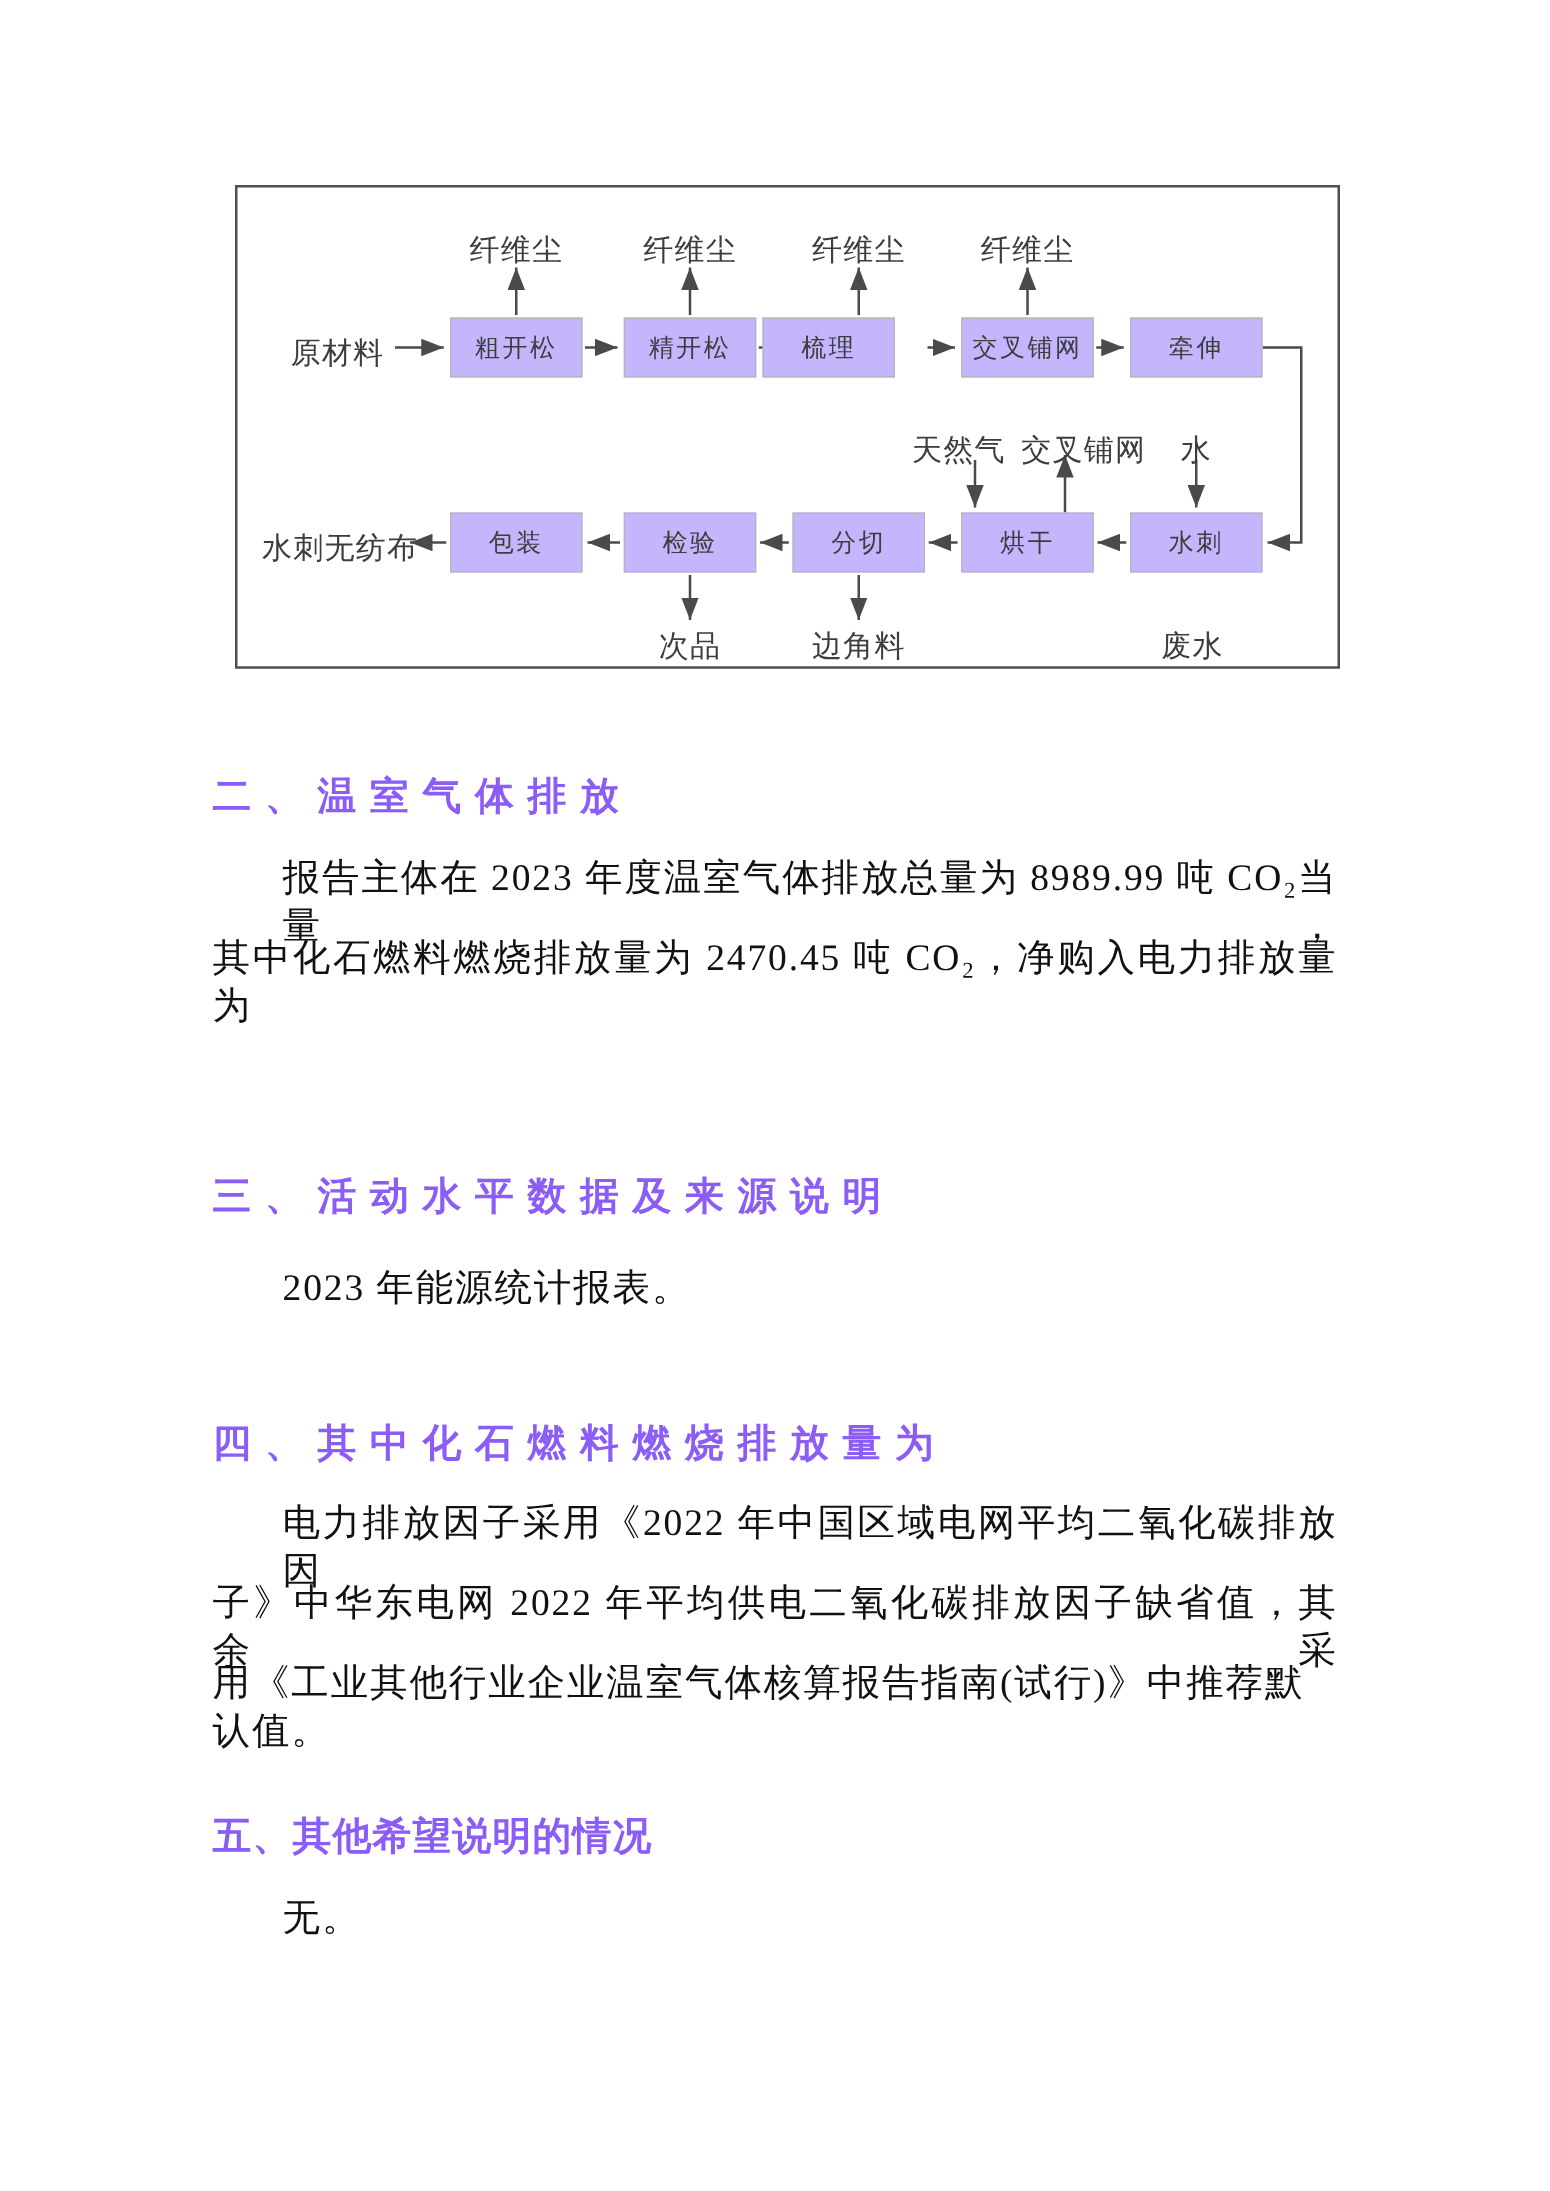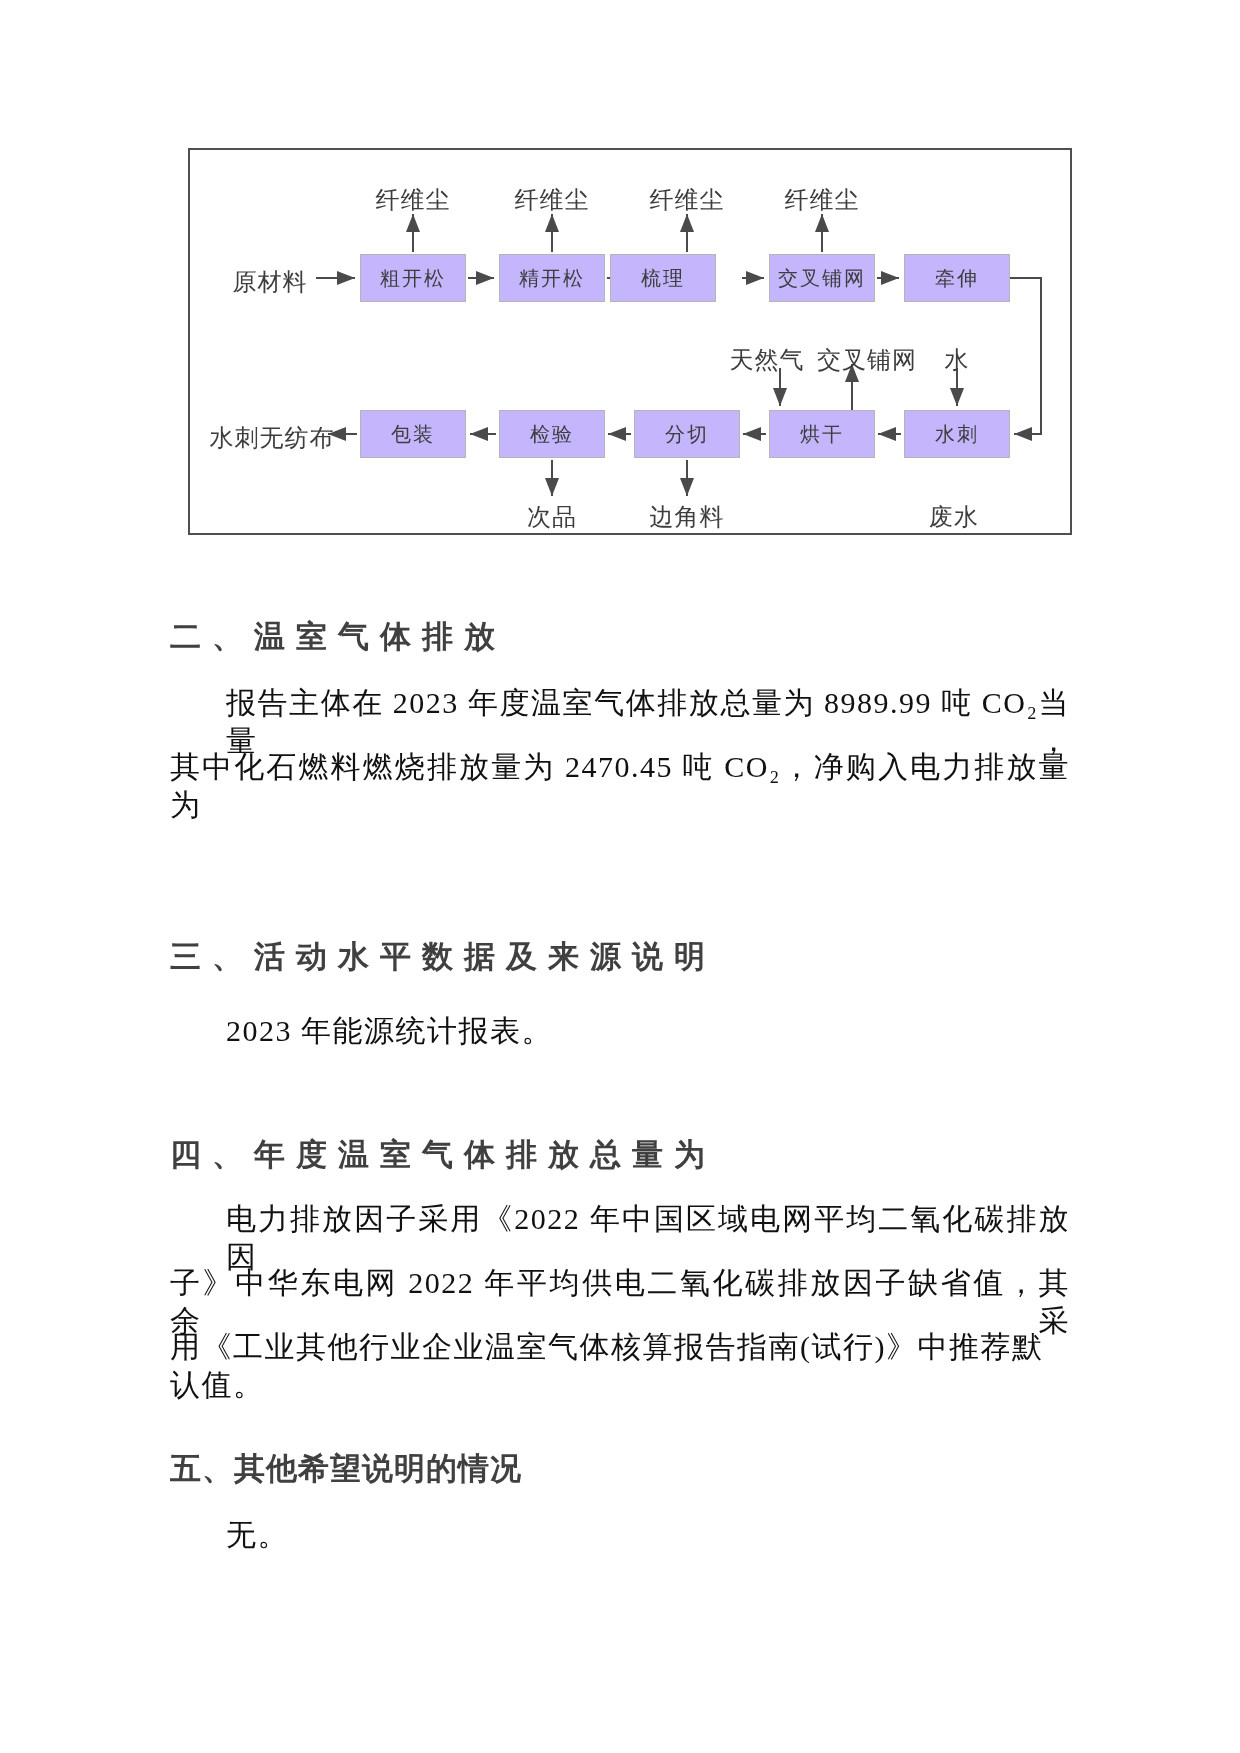--- a/index.html
+++ b/index.html
@@ -20,21 +20,21 @@
     display:flex;align-items:center;justify-content:center;
     font-size:20px;letter-spacing:2px;color:#3d3d3d;white-space:nowrap;
   }
   .flabel{
     position:absolute;font-size:24px;color:#3d3d3d;text-align:center;
     letter-spacing:1px;white-space:nowrap;
   }
   
   .hd{
     position:absolute;left:170px;margin:0;font-size:31px;font-weight:700;
-    letter-spacing:11px;color:#404040;white-space:nowrap;
+    letter-spacing:11px;color:#8b5cf6;white-space:nowrap;
   }
   .hd.tight{letter-spacing:1px;}
   .bl{
     position:absolute;left:170px;width:900px;font-size:30px;line-height:38px;
     letter-spacing:1.5px;color:#111;
   }
   .just{text-align:justify;text-align-last:justify;}
   .ind{padding-left:56px;box-sizing:border-box;}
 </style>
 </head>
@@ -109,21 +109,21 @@
     <div class="flabel" style="left:714px;top:351px;width:100px">废水</div>
   </div>
 
   <h2 class="hd" style="top:616px">二、温室气体排放</h2>
   <div class="bl just ind" style="top:684px">报告主体在 2023 年度温室气体排放总量为 8989.99 吨 CO₂当量，</div>
   <div class="bl just" style="top:748px">其中化石燃料燃烧排放量为 2470.45 吨 CO₂，净购入电力排放量为</div>
 
   <h2 class="hd" style="top:936px">三、活动水平数据及来源说明</h2>
   <div class="bl ind" style="top:1012px">2023 年能源统计报表。</div>
 
-  <h2 class="hd" style="top:1134px">四、年度温室气体排放总量为</h2>
+  <h2 class="hd" style="top:1134px">四、其中化石燃料燃烧排放量为</h2>
   <div class="bl just ind" style="top:1200px">电力排放因子采用《2022 年中国区域电网平均二氧化碳排放因</div>
   <div class="bl just" style="top:1264px">子》中华东电网 2022 年平均供电二氧化碳排放因子缺省值，其余采</div>
   <div class="bl" style="top:1328px">用《工业其他行业企业温室气体核算报告指南(试行)》中推荐默认值。</div>
 
   <h2 class="hd tight" style="top:1448px">五、其他希望说明的情况</h2>
   <div class="bl ind" style="top:1516px">无。</div>
 
 </div>
 
 </body></html>

